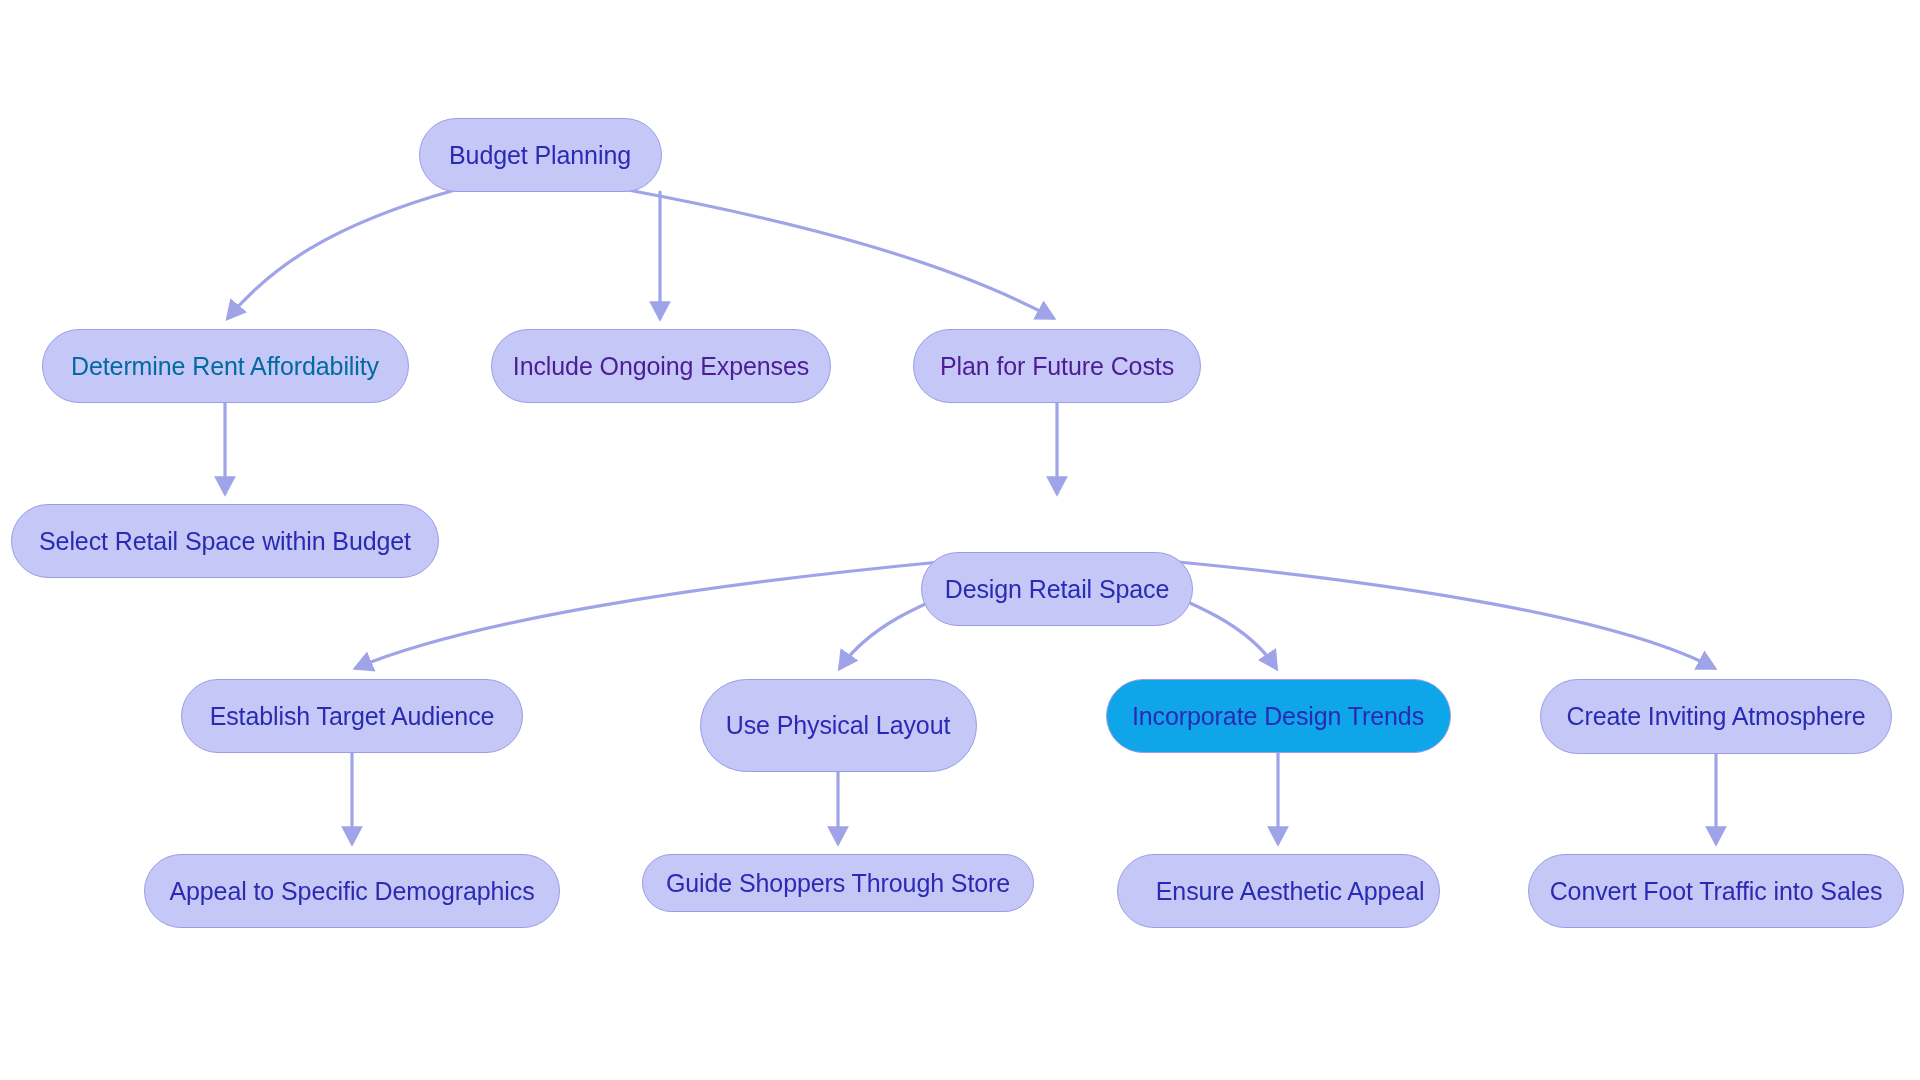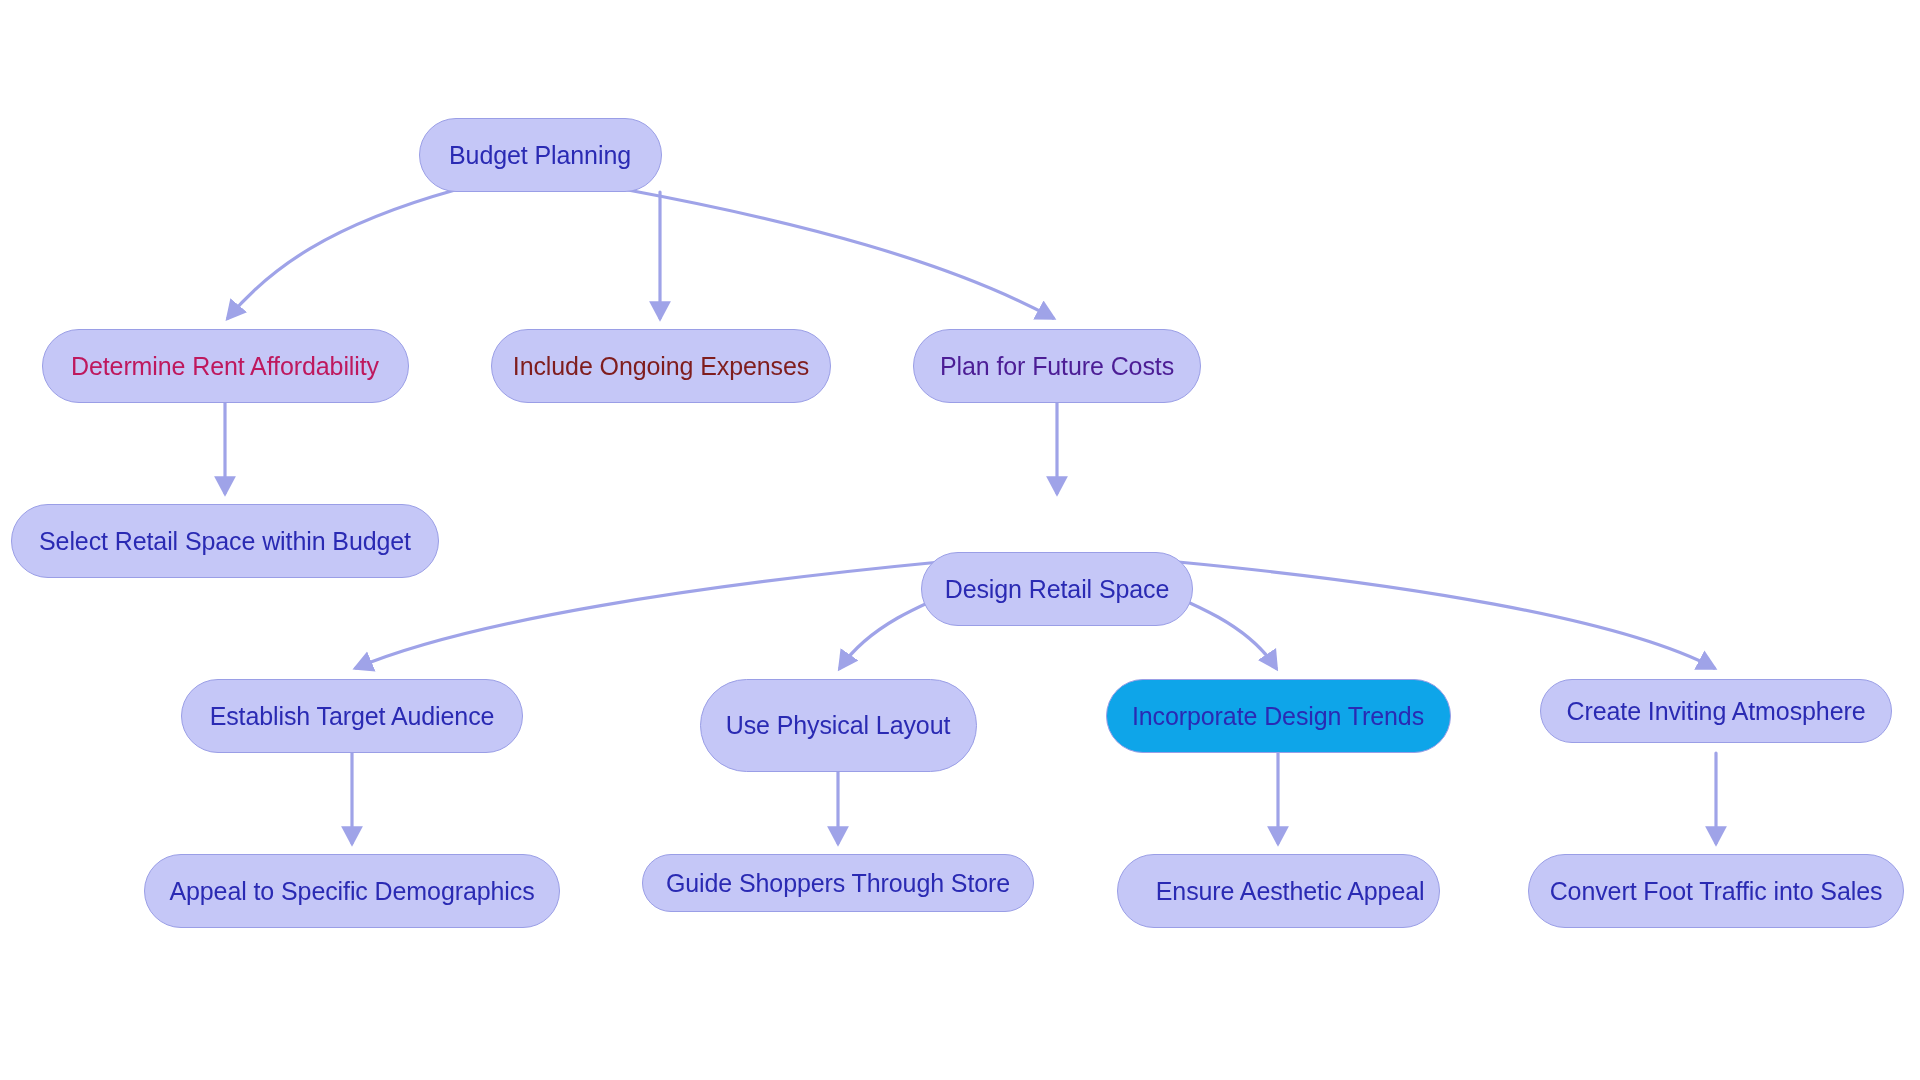--- a/index.html
+++ b/index.html
@@ -76,45 +76,45 @@
         <path d="M 838 753 L 838 843" fill="none" stroke="#9fa3e8" stroke-width="3.2" stroke-linecap="round" marker-end="url(#arrowhead)"></path>
         <path d="M 1278 753 L 1278 843" fill="none" stroke="#9fa3e8" stroke-width="3.2" stroke-linecap="round" marker-end="url(#arrowhead)"></path>
         <path d="M 1716 753 L 1716 843" fill="none" stroke="#9fa3e8" stroke-width="3.2" stroke-linecap="round" marker-end="url(#arrowhead)"></path>
       </g>
   </svg>
 
   <div id="nodes-group">
       <div class="node" style="left: 418.5px; top: 118px; width: 243px; height: 74px; background: rgb(197, 199, 247); border-color: rgb(154, 158, 230); color: rgb(42, 42, 179);">
         <span class="node-label">Budget Planning</span>
       </div>
-      <div class="node" style="left: 41.5px; top: 329px; width: 367px; height: 74px; background: rgb(197, 199, 247); border-color: rgb(154, 158, 230); color: #be185d;">
+      <div class="node" style="left: 41.5px; top: 329px; width: 367px; height: 74px; background: rgb(197, 199, 247); border-color: rgb(154, 158, 230); color: #0369a1;">
         <span class="node-label">Determine Rent Affordability</span>
       </div>
-      <div class="node" style="left: 491px; top: 329px; width: 340px; height: 74px; background: rgb(197, 199, 247); border-color: rgb(154, 158, 230); color: #7f1d1d;">
+      <div class="node" style="left: 491px; top: 329px; width: 340px; height: 74px; background: rgb(197, 199, 247); border-color: rgb(154, 158, 230); color: #4c1d95;">
         <span class="node-label">Include Ongoing Expenses</span>
       </div>
       <div class="node" style="left: 913px; top: 329px; width: 288px; height: 74px; background: rgb(197, 199, 247); border-color: rgb(154, 158, 230); color: #4c1d95;">
         <span class="node-label">Plan for Future Costs</span>
       </div>
       <div class="node" style="left: 11px; top: 504px; width: 428px; height: 74px; background: rgb(197, 199, 247); border-color: rgb(154, 158, 230); color: rgb(42, 42, 179);">
         <span class="node-label">Select Retail Space within Budget</span>
       </div>
       <div class="node" style="left: 921px; top: 504px; width: 272px; height: 74px; background: rgb(197, 199, 247); border-color: rgb(154, 158, 230); color: rgb(42, 42, 179); margin-top: 48px;">
         <span class="node-label">Design Retail Space</span>
       </div>
       <div class="node" style="left: 181px; top: 679px; width: 342px; height: 74px; background: rgb(197, 199, 247); border-color: rgb(154, 158, 230); color: rgb(42, 42, 179);">
         <span class="node-label">Establish Target Audience</span>
       </div>
       <div class="node" style="left: 699.5px; top: 679px; width: 277px; height: 93px; background: rgb(197, 199, 247); border-color: rgb(154, 158, 230); color: rgb(42, 42, 179);">
         <span class="node-label">Use Physical Layout</span>
       </div>
       <div class="node" style="left: 1105.5px; top: 679px; width: 345px; height: 74px; background: #0ea5e9; border-color: rgb(154, 158, 230); color: rgb(42, 42, 179);">
         <span class="node-label">Incorporate Design Trends</span>
       </div>
-      <div class="node" style="left: 1540px; top: 679px; width: 352px; height: 64px; background: rgb(197, 199, 247); border-color: rgb(154, 158, 230); color: rgb(42, 42, 179);">
+      <div class="node" style="left: 1540px; top: 679px; width: 352px; height: 75px; background: rgb(197, 199, 247); border-color: rgb(154, 158, 230); color: rgb(42, 42, 179);">
         <span class="node-label">Create Inviting Atmosphere</span>
       </div>
       <div class="node" style="left: 144px; top: 854px; width: 416px; height: 74px; background: rgb(197, 199, 247); border-color: rgb(154, 158, 230); color: rgb(42, 42, 179);">
         <span class="node-label">Appeal to Specific Demographics</span>
       </div>
       <div class="node" style="left: 642px; top: 854px; width: 392px; height: 58px; background: rgb(197, 199, 247); border-color: rgb(154, 158, 230); color: rgb(42, 42, 179);">
         <span class="node-label">Guide Shoppers Through Store</span>
       </div>
       <div class="node" style="left: 1116.5px; top: 854px; width: 323px; height: 74px; background: rgb(197, 199, 247); border-color: rgb(154, 158, 230); color: rgb(42, 42, 179); justify-content: flex-end;">
         <span class="node-label">Ensure Aesthetic Appeal</span>

